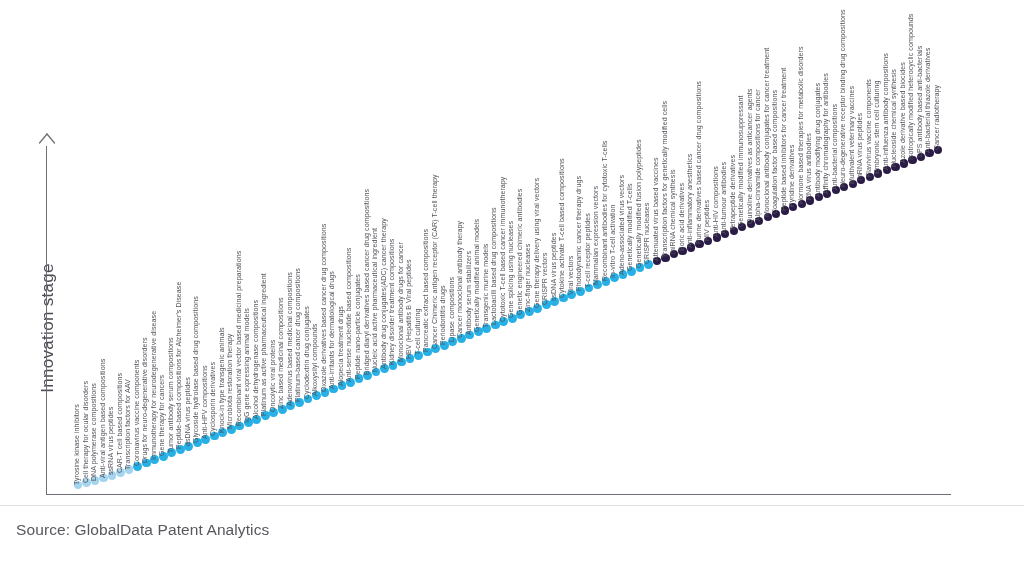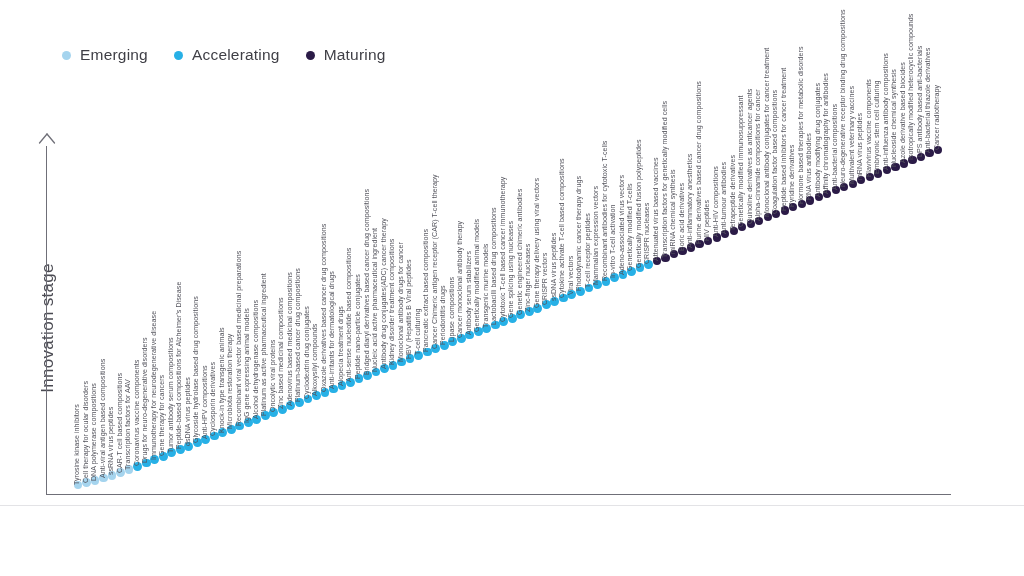--- a/index.html
+++ b/index.html
@@ -127,34 +127,20 @@
     font-size: 15.5px;
     color: #57575f;
     letter-spacing: 0.1px;
   }
 </style>
 </head>
 <body>
 
 <div id="page">
 
-  <div id="legend">
-      <div class="legend-item">
-        <span class="legend-dot" style="background: rgb(165, 212, 238);"></span>
-        <span class="legend-label">Emerging</span>
-      </div>
-      <div class="legend-item">
-        <span class="legend-dot" style="background: rgb(39, 176, 230);"></span>
-        <span class="legend-label">Accelerating</span>
-      </div>
-      <div class="legend-item">
-        <span class="legend-dot" style="background: rgb(43, 27, 71);"></span>
-        <span class="legend-label">Maturing</span>
-      </div>
-    </div>
 
   <div id="yaxis-label">Innovation stage</div>
 
   <div id="yaxis-line"></div>
   <div id="xaxis-line"></div>
   <svg id="yaxis-arrow" viewBox="0 0 18 18">
     <path d="M9 1 L1.5 10" stroke="#6f6f78" stroke-width="1.3" fill="none" stroke-linecap="round"></path>
     <path d="M9 1 L16.5 10" stroke="#6f6f78" stroke-width="1.3" fill="none" stroke-linecap="round"></path>
   </svg>
 
@@ -563,14 +549,15 @@
         <div class="pt-dot" style="width: 8.2px; height: 8.2px; margin-left: -4.1px; margin-top: -4.1px; background: rgb(43, 27, 71);"></div>
         <div class="pt-label" style="left: 3px; top: -7px;">Anti-bacterial thiazole derivatives</div>
       </div>
       <div class="pt-group" style="left: 938px; top: 150px;">
         <div class="pt-dot" style="width: 8.2px; height: 8.2px; margin-left: -4.1px; margin-top: -4.1px; background: rgb(43, 27, 71);"></div>
         <div class="pt-label" style="left: 3px; top: -7px;">Cancer radiotherapy</div>
       </div>
     </div>
 
   <div id="footer-rule"></div>
+  <div id="source">Source: GlobalData Patent Analytics</div>
 
 </div>
 
 </body></html>

